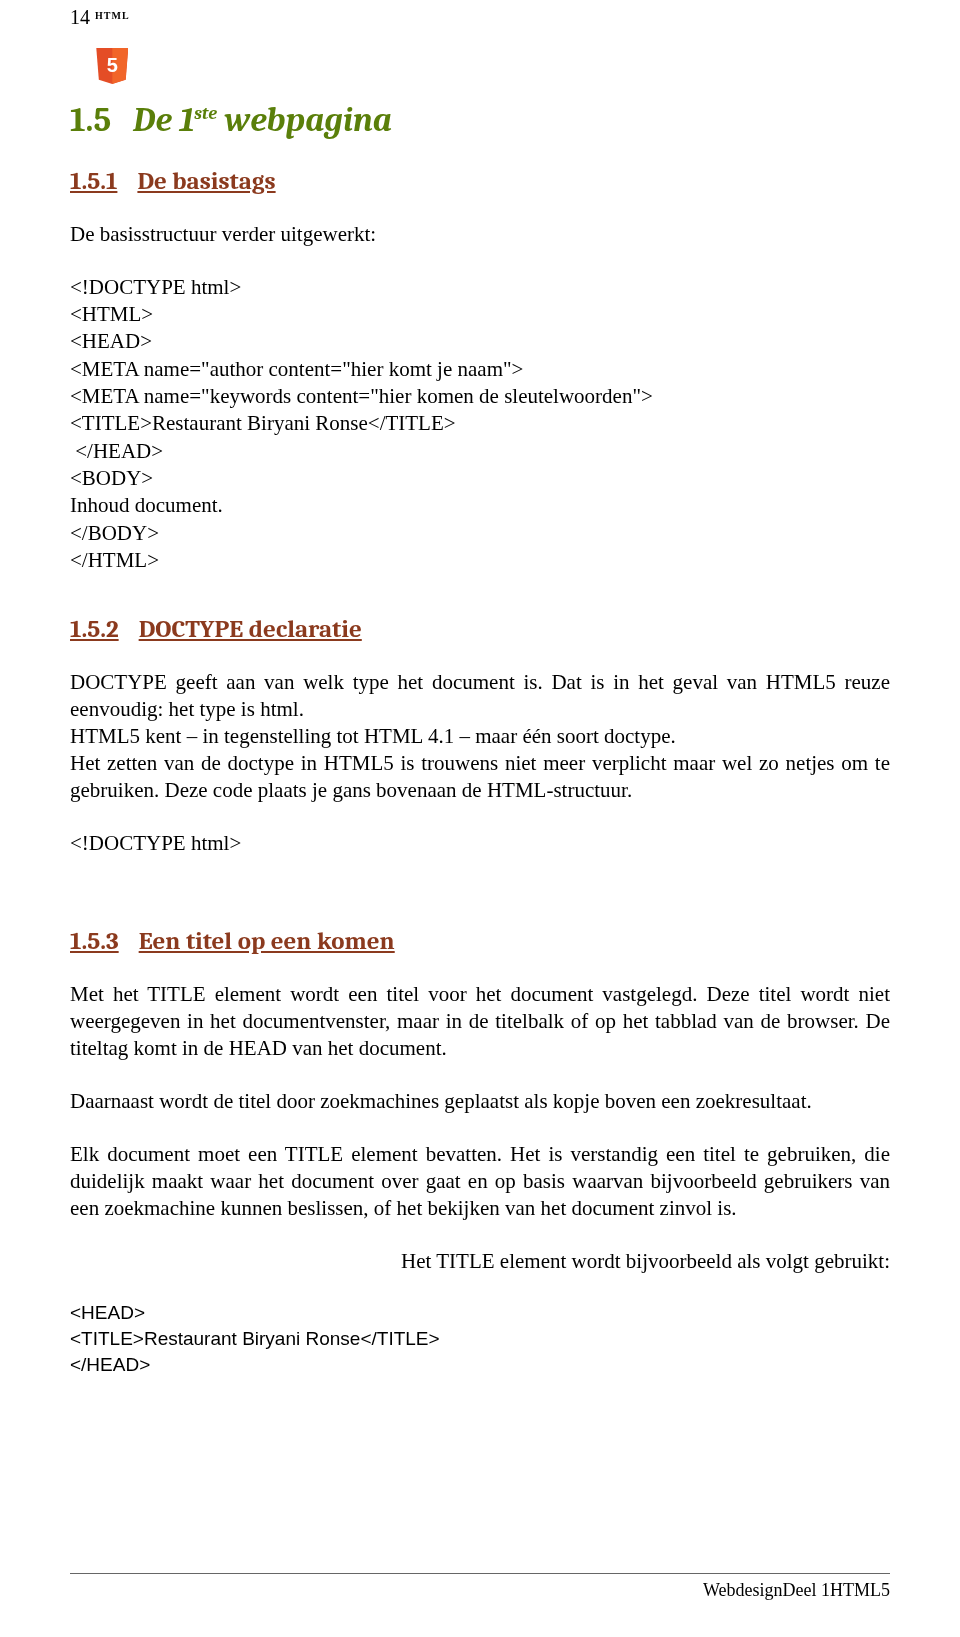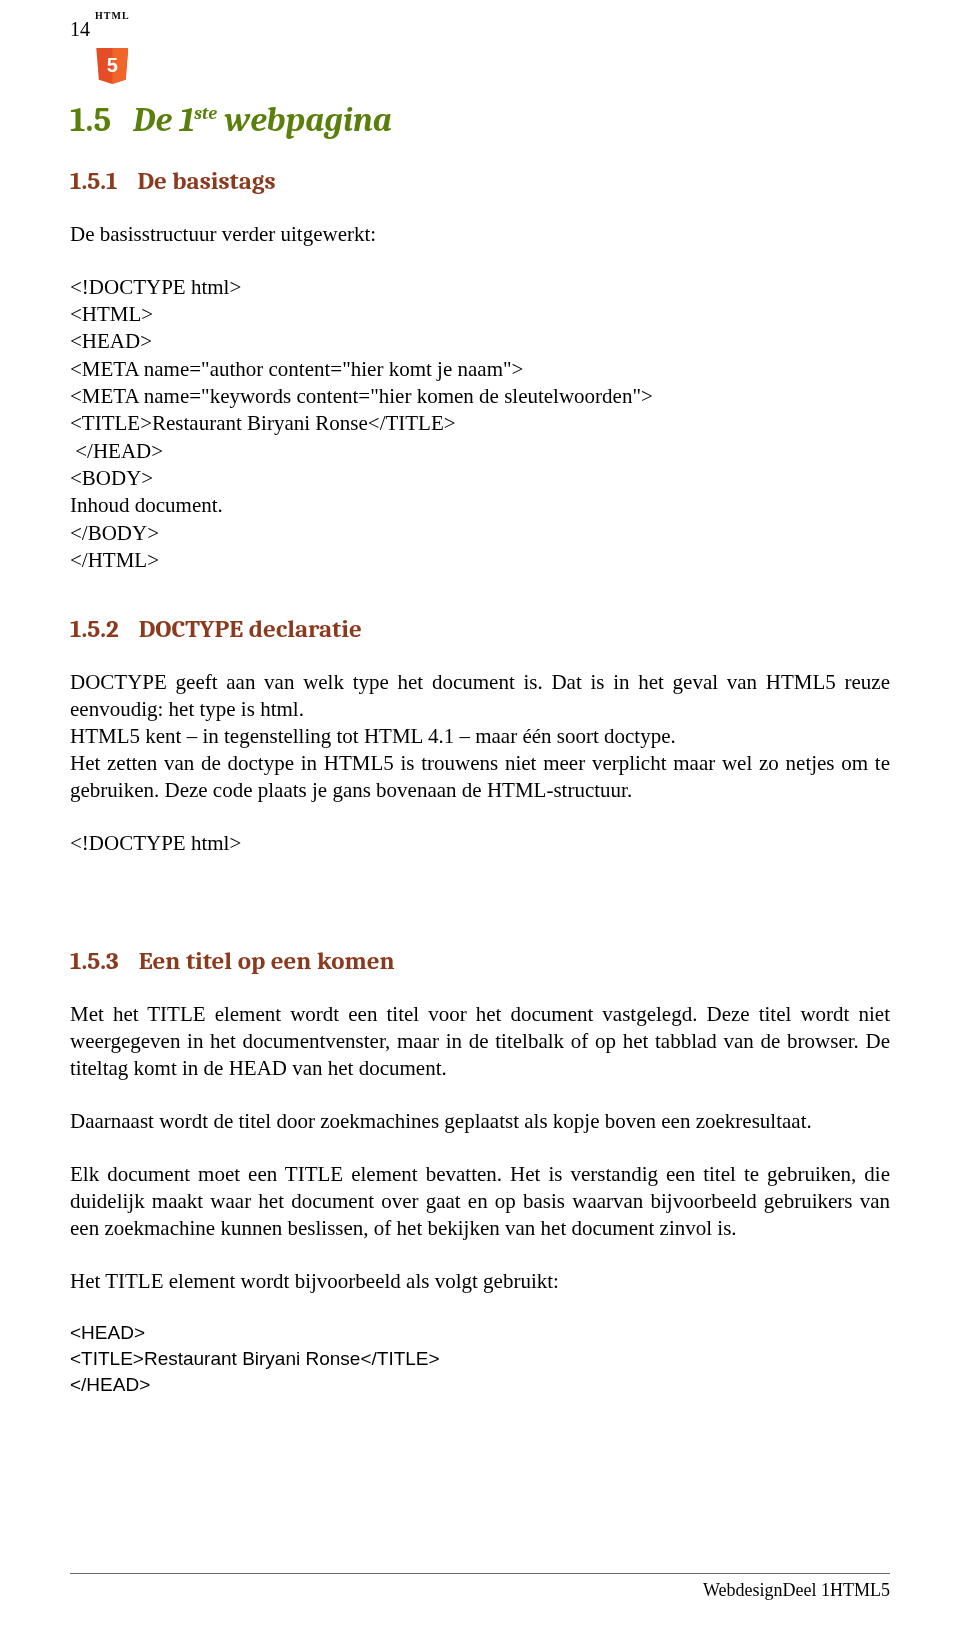--- a/index.html
+++ b/index.html
@@ -5,21 +5,21 @@
 * { margin:0; padding:0; box-sizing:border-box; }
 body {
   width:960px;
   min-height:1637px;
   background:#fff;
   font-family:"Times New Roman", Times, serif;
   color:#000;
   position:relative;
   padding:30px 70px 40px 70px;
 }
-.page-number { font-size:20px; position:absolute; top:18px; left:70px; }
+.page-number { font-size:20px; position:absolute; top:6px; left:70px; }
 .html5-badge {
   position:absolute; top:10px; left:95px;
   display:flex; flex-direction:column; align-items:center;gap:27px;
 }
 .html5-text { font-size:10px; font-weight:bold; letter-spacing:1px; color:#000; }
 .shield {
   width:32px; height:36px; position:relative; background:#e44d26;
   clip-path:polygon(0 0,100% 0,92% 88%,50% 100%,8% 88%);
 }
 .shield-right { position:absolute; top:0; right:0; width:50%; height:100%; background:#f16529;
@@ -30,21 +30,21 @@
 h1 {
   font-family:Cambria, Georgia, serif;
   font-size:34px; font-weight:bold; font-style:italic;
   color:#5a7f0a; margin-top:70px; margin-bottom:26px;
 }
 h1 .num { font-style:normal; margin-right:22px; }
 h1 sup { font-size:18px; font-style:italic; }
 h2 {
   font-family:Cambria, Georgia, serif;
   font-size:25px; font-weight:bold; color:#8b3a1e;
-  margin-top:20px; margin-bottom:26px;
+  margin-bottom:26px;text-decoration:underline;
 }
 h2 .num { margin-right:20px; }
 .para { font-size:21px; line-height:1.28; margin-bottom:26px; text-align:justify; }
 .code-block { font-size:21px; line-height:1.3; margin-bottom:40px; }
 .code-block div { white-space:pre-wrap; }
 .code-small { font-family:Arial, Helvetica, sans-serif; font-size:19px; line-height:1.35; margin-top:6px; margin-bottom:20px; }
 
 .footer {
   position:absolute; bottom:36px; left:70px; right:70px;
   border-top:1px solid #666; padding-top:6px;
@@ -102,21 +102,21 @@
 
 <div class="spacer-lg"></div>
 
 <h2>
   <span class="num">1.5.3</span><span>Een titel op een komen</span>
 </h2>
 
 <div class="para">Met het TITLE element wordt een titel voor het document vastgelegd. Deze titel wordt niet weergegeven in het documentvenster, maar in de titelbalk of op het tabblad van de browser. De titeltag komt in de HEAD van het document.</div>
 <div class="para" style="text-align:left">Daarnaast wordt de titel door zoekmachines geplaatst als kopje boven een zoekresultaat.</div>
 <div class="para">Elk document moet een TITLE element bevatten. Het is verstandig een titel te gebruiken, die duidelijk maakt waar het document over gaat en op basis waarvan bijvoorbeeld gebruikers van een zoekmachine kunnen beslissen, of het bekijken van het document zinvol is.</div>
-<div class="para" style="text-align:left">Het TITLE element wordt bijvoorbeeld als volgt gebruikt:</div>
+<div class="para" style="text-align:right">Het TITLE element wordt bijvoorbeeld als volgt gebruikt:</div>
 
 <div class="code-small">
   <div>&lt;HEAD&gt;</div>
   <div>&lt;TITLE&gt;Restaurant Biryani Ronse&lt;/TITLE&gt;</div>
   <div>&lt;/HEAD&gt;</div>
 </div>
 
 <div class="footer">
   <span>Webdesign</span>
   <span>Deel 1</span>

